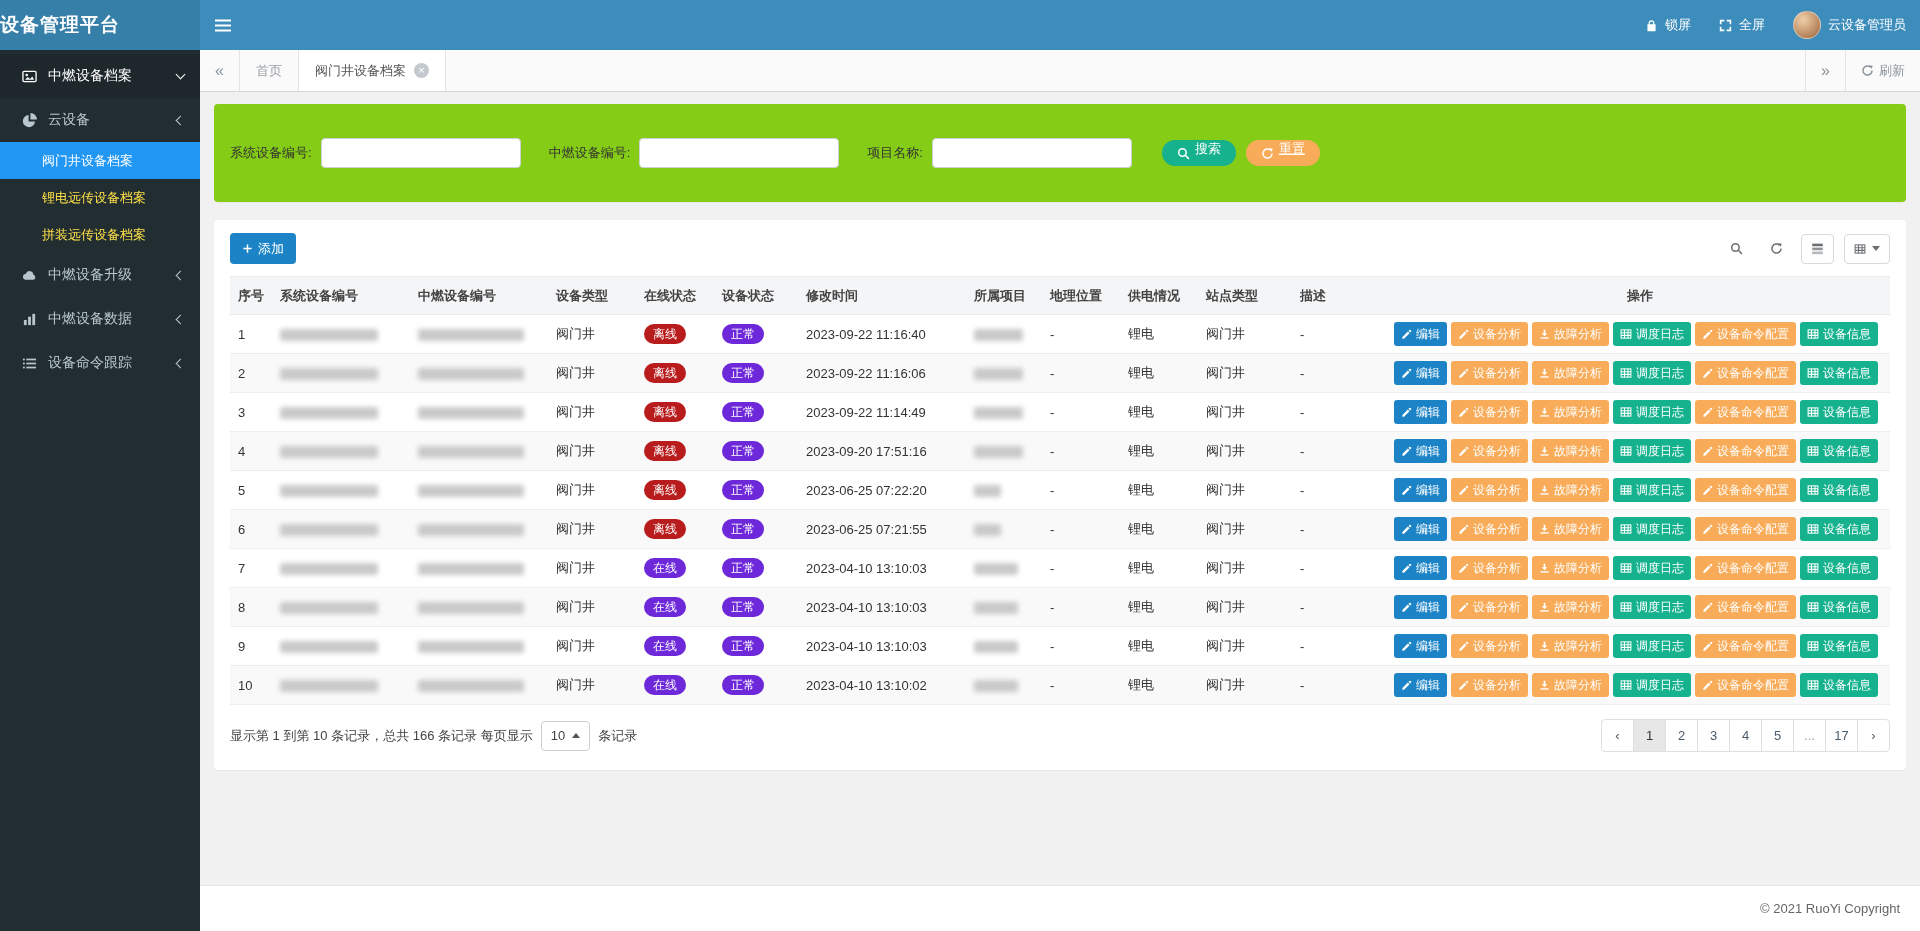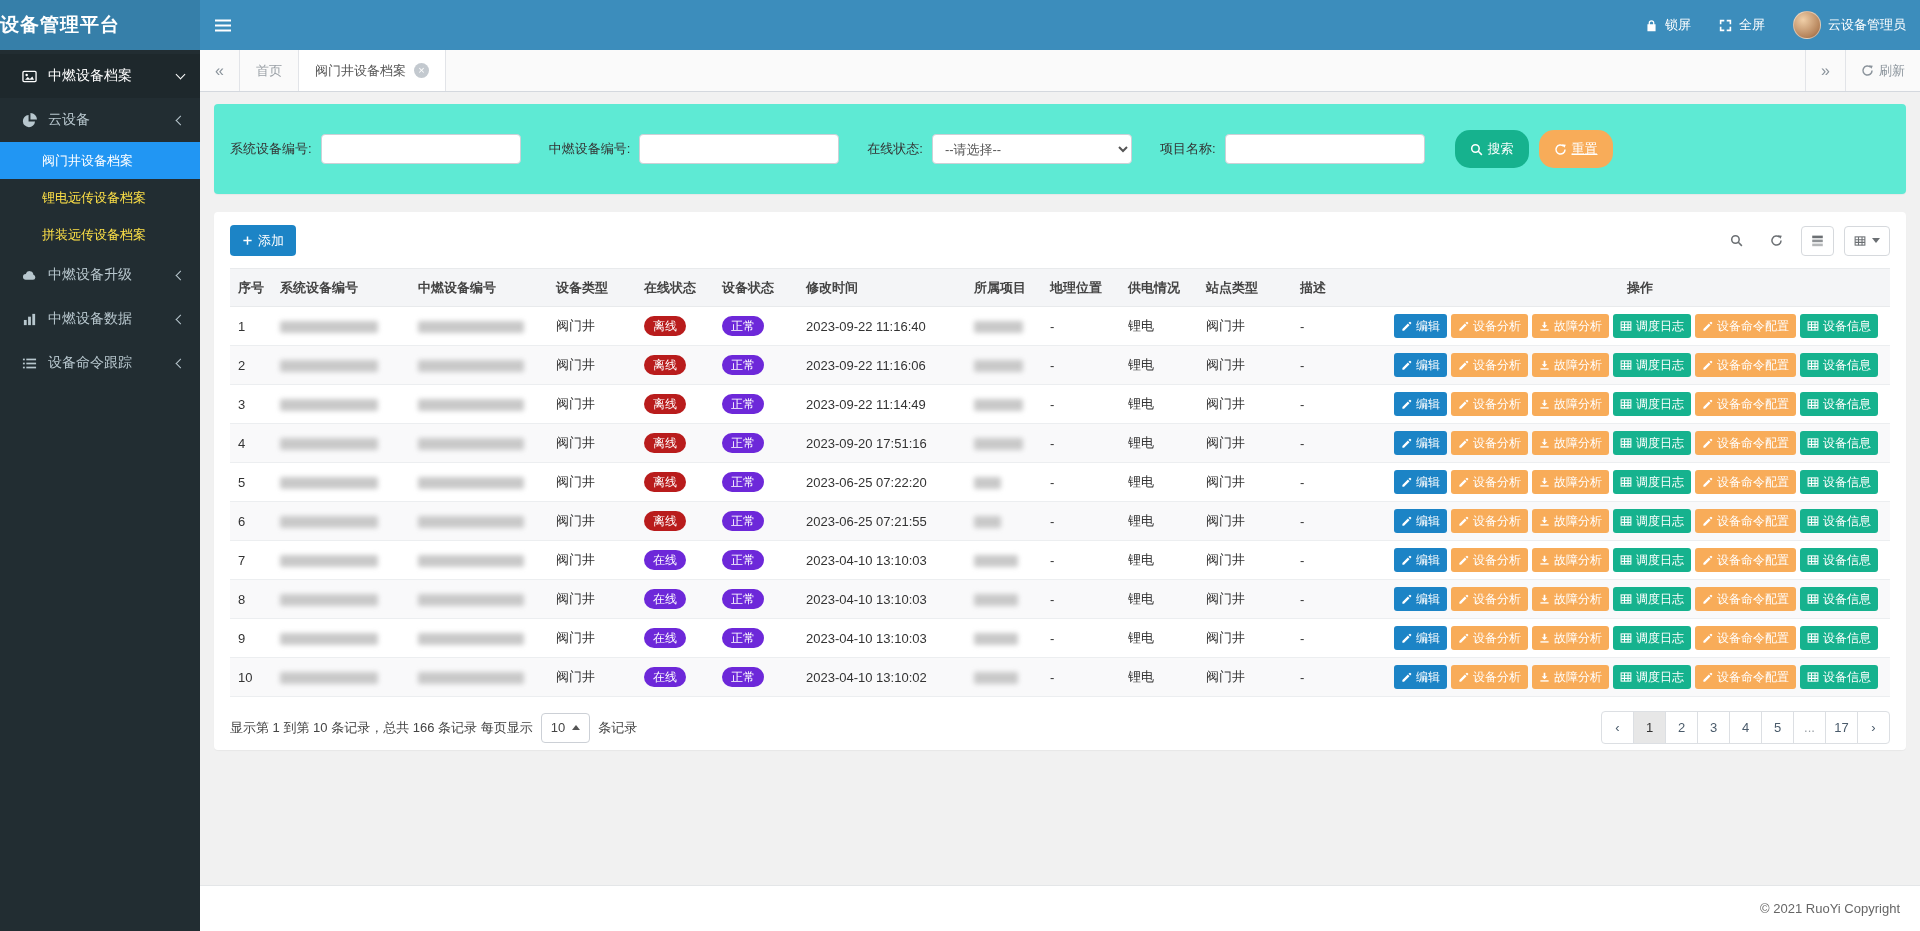--- a/index.html
+++ b/index.html
@@ -41,32 +41,32 @@
   .tabs{display:flex;align-items:stretch;}
   .tab{display:flex;align-items:center;gap:8px;padding:0 16px;font-size:13px;color:#9aa0a6;border-right:1px solid #e2e4e8;cursor:pointer;}
   .tab.active{background:#fff;color:#555;}
   .tab-close{width:15px;height:15px;border-radius:50%;background:#c3c9cf;color:#fff;font-size:11px;line-height:15px;text-align:center;cursor:pointer;flex:none;}
   .tab-right{margin-left:auto;display:flex;align-items:stretch;}
   .tab-refresh{display:flex;align-items:center;gap:5px;color:#8a939b;padding:0 15px;border-left:1px solid #e2e4e8;cursor:pointer;}
 
   .content{flex:1;display:flex;flex-direction:column;overflow:hidden;}
 
   
-  .search-card{margin:12px 14px 0;background:#5eead4;border-radius:4px;padding:26px 16px;flex:none;box-shadow:0 1px 1px rgba(0,0,0,.04);}
+  .search-card{margin:12px 14px 0;background:#84cc16;border-radius:4px;padding:34px 16px;flex:none;box-shadow:0 1px 1px rgba(0,0,0,.04);}
   .search-form{display:flex;align-items:center;}
   .search-fields{display:flex;align-items:center;}
   .field{display:flex;align-items:center;margin-right:28px;}
   .field label{margin-right:9px;white-space:nowrap;color:#333;}
   .field input,.field select{width:200px;height:30px;border:1px solid #ccd0d6;border-radius:4px;padding:0 8px;font-size:13px;color:#555;outline:none;background:#fff;font-family:inherit;}
-  .btn-pill{height:38px;border:none;border-radius:15px;color:#fff;font-size:13px;padding:0 15px;display:inline-flex;align-items:center;gap:5px;cursor:pointer;font-family:inherit;white-space:nowrap;}
+  .btn-pill{height:26px;border:none;border-radius:15px;color:#fff;font-size:13px;padding:0 15px;display:inline-flex;gap:5px;cursor:pointer;font-family:inherit;white-space:nowrap;}
   .btn-search{background:#16b28e;margin-left:2px;}
   .btn-reset{background:#f8ac59;margin-left:10px;text-decoration:underline;}
 
   
-  .table-card{margin:18px 14px 0;background:#fff;border-radius:4px;padding:13px 16px 6px;flex:none;box-shadow:0 1px 1px rgba(0,0,0,.04);}
+  .table-card{margin:18px 14px 0;background:#fff;border-radius:4px;padding:13px 16px 18px;flex:none;box-shadow:0 1px 1px rgba(0,0,0,.04);}
   .table-toolbar{display:flex;align-items:center;margin-bottom:12px;}
   .btn-add{height:31px;background:#1c84c6;color:#fff;border:none;border-radius:4px;padding:0 12px;font-size:13px;display:inline-flex;align-items:center;gap:5px;cursor:pointer;font-family:inherit;}
   .toolbar-right{margin-left:auto;display:flex;align-items:center;gap:10px;color:#6b6f73;}
   .tool-btn{height:30px;min-width:30px;display:flex;align-items:center;justify-content:center;cursor:pointer;border-radius:4px;}
   .tool-btn.bordered{border:1px solid #d6d9dd;padding:0 9px;gap:6px;}
   .caret-down{width:0;height:0;border-left:4px solid transparent;border-right:4px solid transparent;border-top:5px solid #6b6f73;}
   .caret-up{width:0;height:0;border-left:4px solid transparent;border-right:4px solid transparent;border-bottom:5px solid #555;}
 
   .data-table{width:100%;border-collapse:collapse;table-layout:fixed;}
   .data-table th{height:38px;padding:0 8px;text-align:left;font-weight:700;color:#444;background:#f4f5f7;border-top:1px solid #e8eaec;border-bottom:1px solid #e8eaec;font-size:13px;white-space:nowrap;overflow:hidden;}
@@ -231,24 +231,20 @@
         <div class="search-fields">
             <div class="field">
               <label>系统设备编号:</label>
               <input type="text" value="" style="">
             </div>
             <div class="field">
               <label>中燃设备编号:</label>
               <input type="text" value="" style="">
             </div>
             <div class="field">
-              <label>在线状态:</label>
-              <select><option>--请选择--</option></select>
-            </div>
-            <div class="field">
               <label>项目名称:</label>
               <input type="text" value="" style="">
             </div>
           </div>
         <button class="btn-pill btn-search">
           <span class="icon js-icon">
               <svg width="13" height="13" viewBox="0 0 16 16">
                 <circle cx="6.7" cy="6.7" r="4.6" fill="none" stroke="currentColor" stroke-width="1.9"></circle>
                 <path d="M10.2 10.2l4.4 4.4" stroke="currentColor" stroke-width="1.9"></path>
               </svg>

